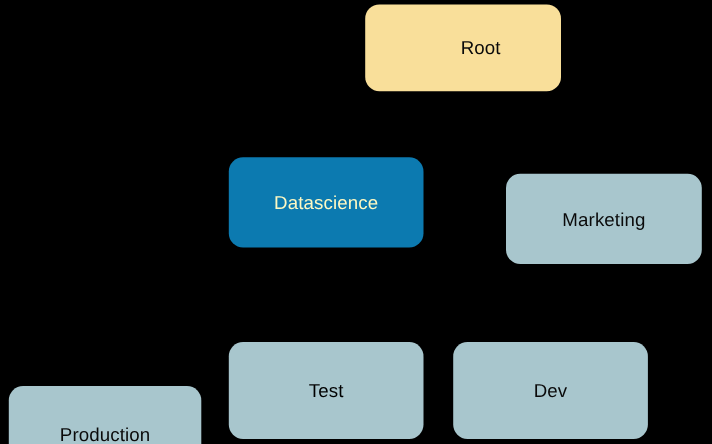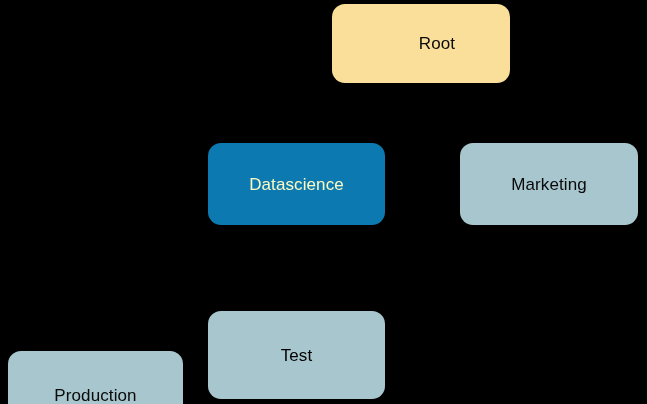--- a/index.html
+++ b/index.html
@@ -33,21 +33,21 @@
     text-align: center;
     user-select: none;
   }
   .node-label {
     display: block;
     white-space: nowrap;
   }
   
   #node-root        { left: 332px; top: 4px;   width: 178px; height: 79px; }
   #node-datascience { left: 208px; top: 143px; width: 177px; height: 82px; }
-  #node-marketing   { left: 460px; top: 143px; width: 178px; height: 82px; }
+  #node-marketing   { left: 460px; top: 158px; width: 178px; height: 82px; }
   #node-production  { left: 8px;   top: 311px; width: 175px; height: 88px; margin-top: 40px; }
   #node-test        { left: 208px; top: 311px; width: 177px; height: 88px; }
   #node-dev         { left: 412px; top: 311px; width: 177px; height: 88px; }
 </style>
 </head>
 <body style="background-color: rgb(0, 0, 0);">
 
 <div id="canvas" style="background-color: rgb(0, 0, 0);">
 
   <div class="node" id="node-root" style="background-color: rgb(249, 223, 154); color: rgb(10, 10, 10); padding-left: 32px;">
@@ -63,14 +63,17 @@
   </div>
 
   <div class="node" id="node-production" style="background-color: rgb(168, 198, 205); color: rgb(10, 10, 10);">
     <span class="node-label">Production</span>
   </div>
 
   <div class="node" id="node-test" style="background-color: rgb(168, 198, 205); color: #000000;">
     <span class="node-label">Test</span>
   </div>
 
+  <div class="node" id="node-dev" style="background-color: rgb(168, 198, 205); color: rgb(10, 10, 10);">
+    <span class="node-label">Dev</span>
+  </div>
 
 </div>
 
 </body></html>

